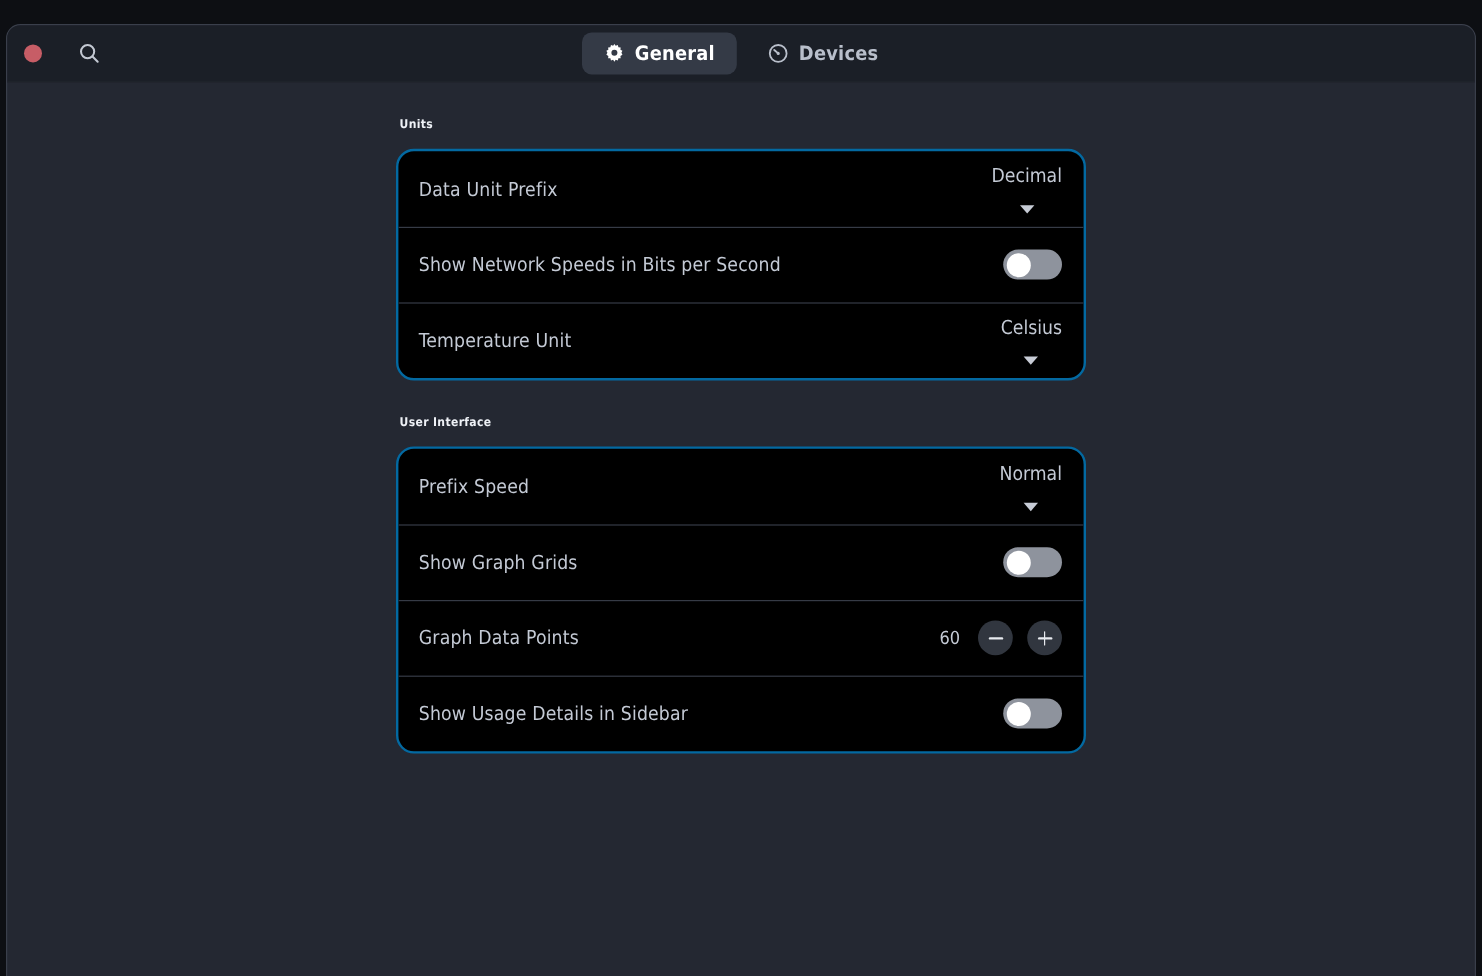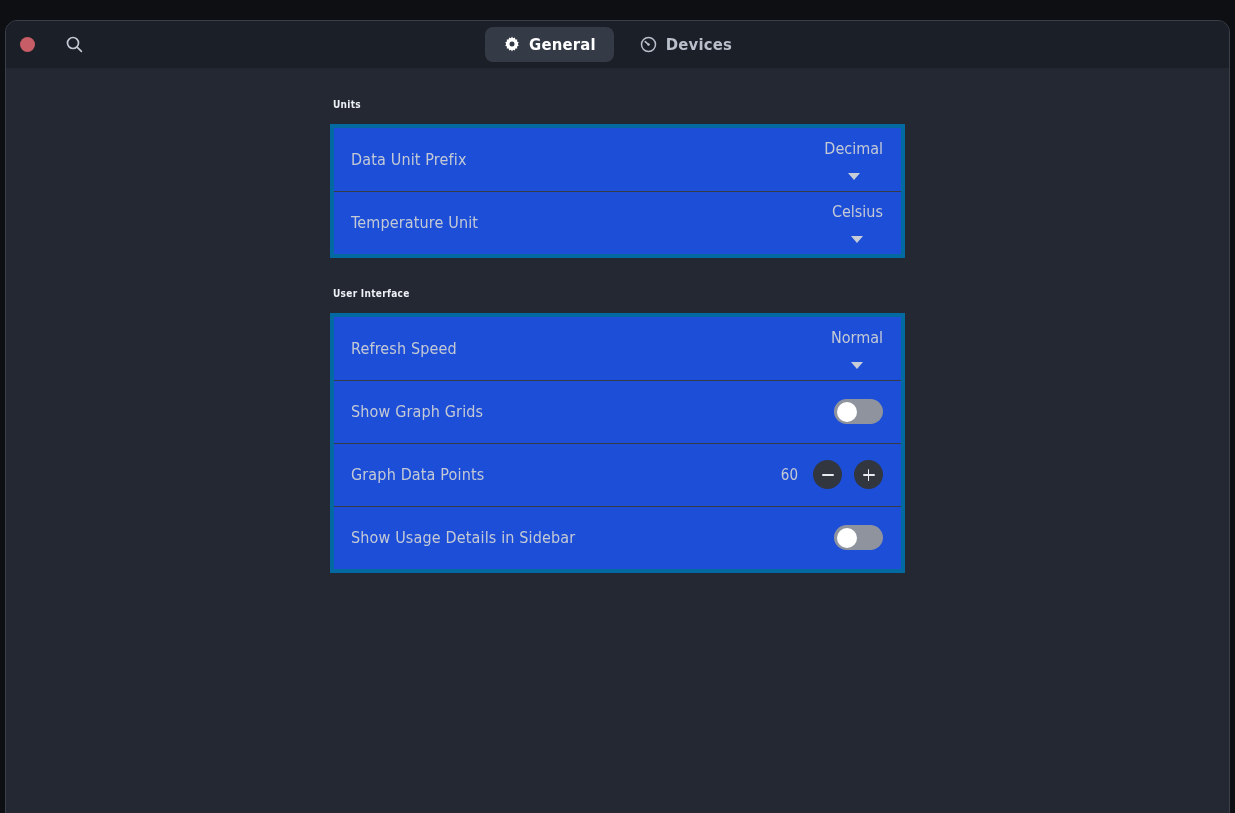--- a/index.html
+++ b/index.html
@@ -99,23 +99,23 @@
     font-size: 10px;
     font-weight: 700;
     color: #eef1f6;
     letter-spacing: .3px;
     padding-left: 3px;
     margin-bottom: 14px;
   }
   .section + .section { margin-top: 30px; }
 
   .card {
-    border: 4px solid #0369a1;
-    border-radius: 0;
-    background: #1d4ed8;
+    border: 2px solid #0369a1;
+    border-radius: 15px;
+    background: #000000;
     overflow: hidden;
   }
 
   .row {
     height: 63px;
     display: flex;
     align-items: center;
     padding: 0 18px 0 17px;
     position: relative;
   }
@@ -277,40 +277,48 @@
           <div class="row">
             <span class="row-label">Data Unit Prefix</span>
             <span class="row-right">
               <span class="dropdown">
                 <span class="dd-value">Decimal</span>
                 <span class="caret"></span>
               </span>
             </span>
           </div>
 
+          <div class="row">
+            <span class="row-label">Show Network Speeds in Bits per Second</span>
+            <span class="row-right">
+              <span class="toggle">
+                <span class="knob"></span>
+              </span>
+            </span>
+          </div>
 
           <div class="row">
             <span class="row-label">Temperature Unit</span>
             <span class="row-right">
               <span class="dropdown">
                 <span class="dd-value">Celsius</span>
                 <span class="caret"></span>
               </span>
             </span>
           </div>
 
         </div>
       </div>
 
       <div class="section">
         <div class="section-title">User Interface</div>
         <div class="card">
 
           <div class="row">
-            <span class="row-label">Refresh Speed</span>
+            <span class="row-label">Prefix Speed</span>
             <span class="row-right">
               <span class="dropdown">
                 <span class="dd-value">Normal</span>
                 <span class="caret"></span>
               </span>
             </span>
           </div>
 
           <div class="row">
             <span class="row-label">Show Graph Grids</span>

